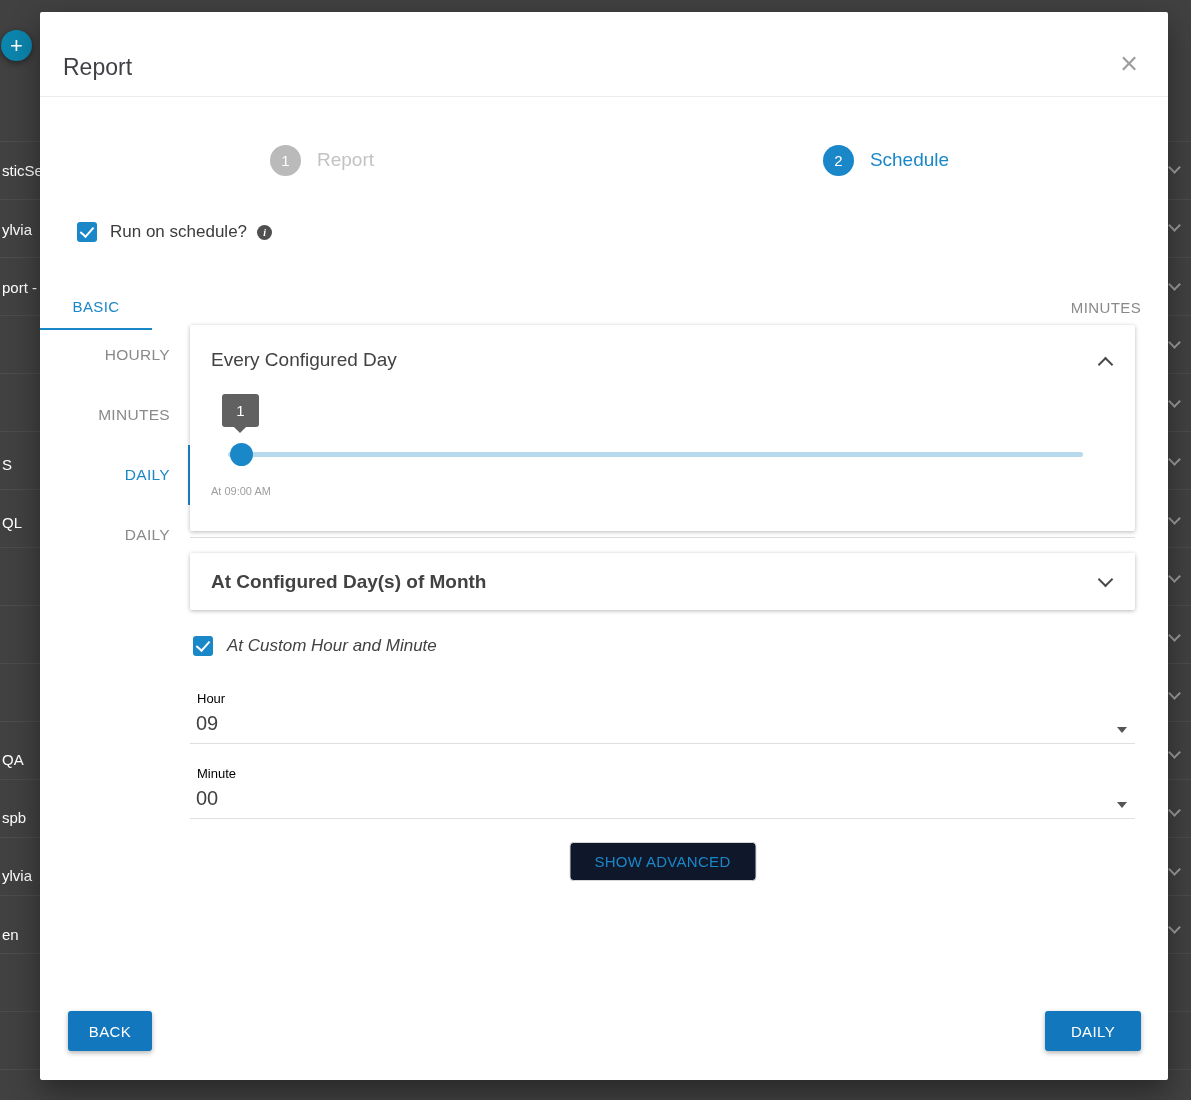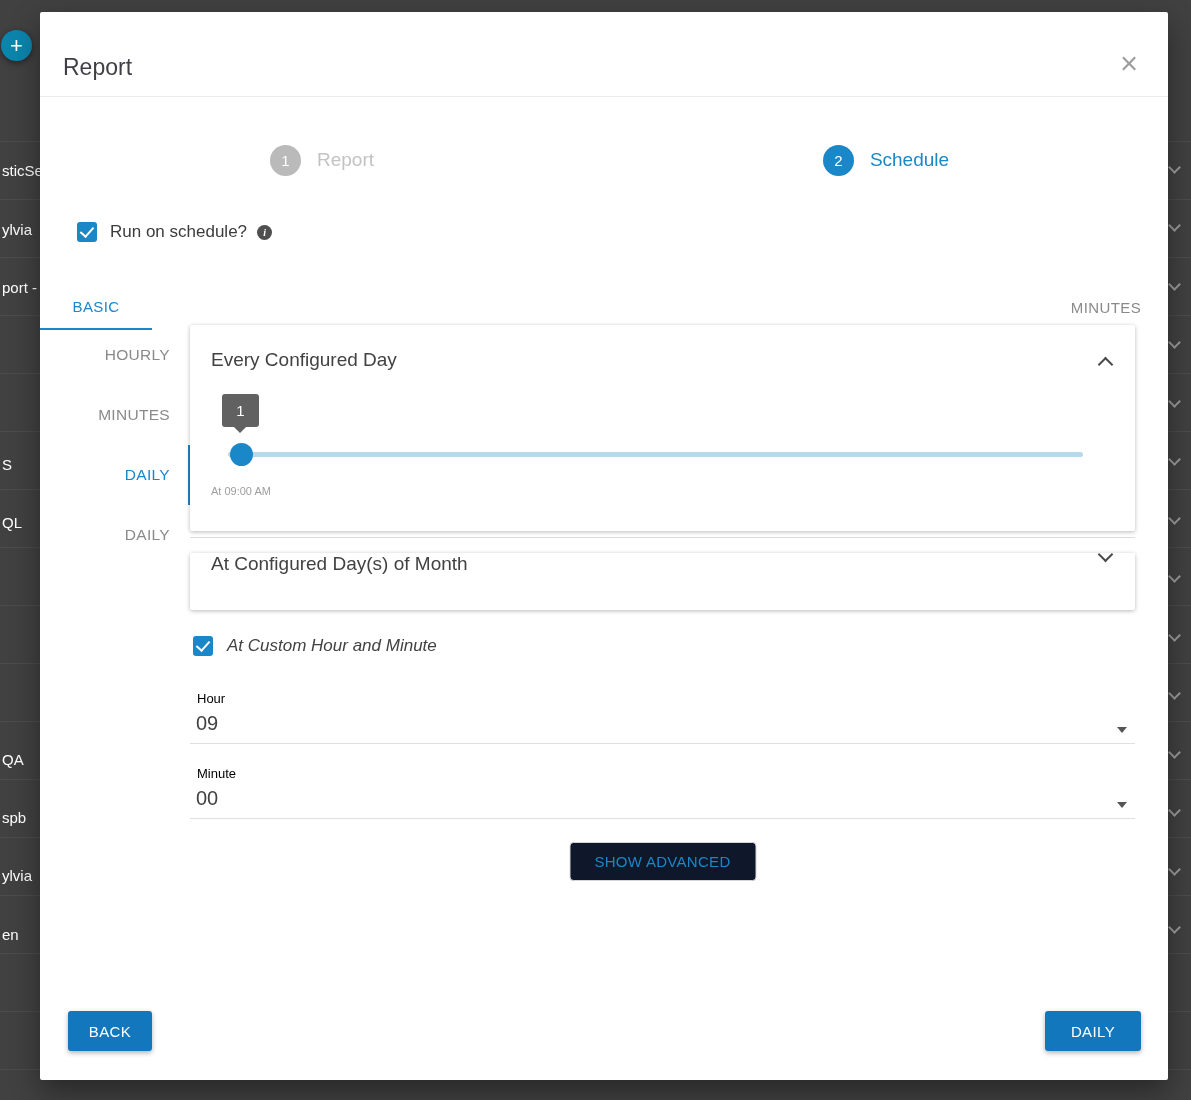--- a/index.html
+++ b/index.html
@@ -77,22 +77,22 @@
   .slider-tip::after { content:''; position:absolute; left:13px; bottom:-4px; width:10px; height:10px;
     background:#616161; transform:rotate(45deg); }
   .slider-track { position:absolute; left:38px; right:52px; top:127px; height:5px;
     background:#b7d9ec; border-radius:3px; cursor:pointer; }
   .slider-thumb { position:absolute; left:40px; top:118px; width:23px; height:23px;
     border-radius:50%; background:#1a87c9; cursor:pointer; }
   .slider-caption { position:absolute; left:21px; top:160px; font-size:11px; color:#9e9e9e; }
 
   .content-divider { position:absolute; top:212px; left:0; right:0; height:1px; background:#dcdcdc; }
 
-  .card2 { top:228px; height:57px; display:flex; justify-content:space-between;
-    padding:0 24px 0 21px; cursor:pointer; }
+  .card2 { top:228px; height:57px; display:flex; align-items:center; justify-content:space-between;
+    padding:0 24px 0 21px; cursor:pointer;font-weight:bold; }
 
   .custom-row { position:absolute; left:3px; top:311px; display:flex; align-items:center; gap:14px; }
   .custom-label { font-size:17px; color:#424242;font-style:italic; }
 
   
   .field { position:absolute; left:0; right:0; height:59px; border-bottom:1px solid #e0e0e0; cursor:pointer; }
   .field-hour { top:360px; }
   .field-minute { top:435px; }
   .field-label { position:absolute; left:7px; top:6px; font-size:13px; color:#000000; }
   .field-value { position:absolute; left:6px; top:27px; font-size:20px; color:#424242; }

